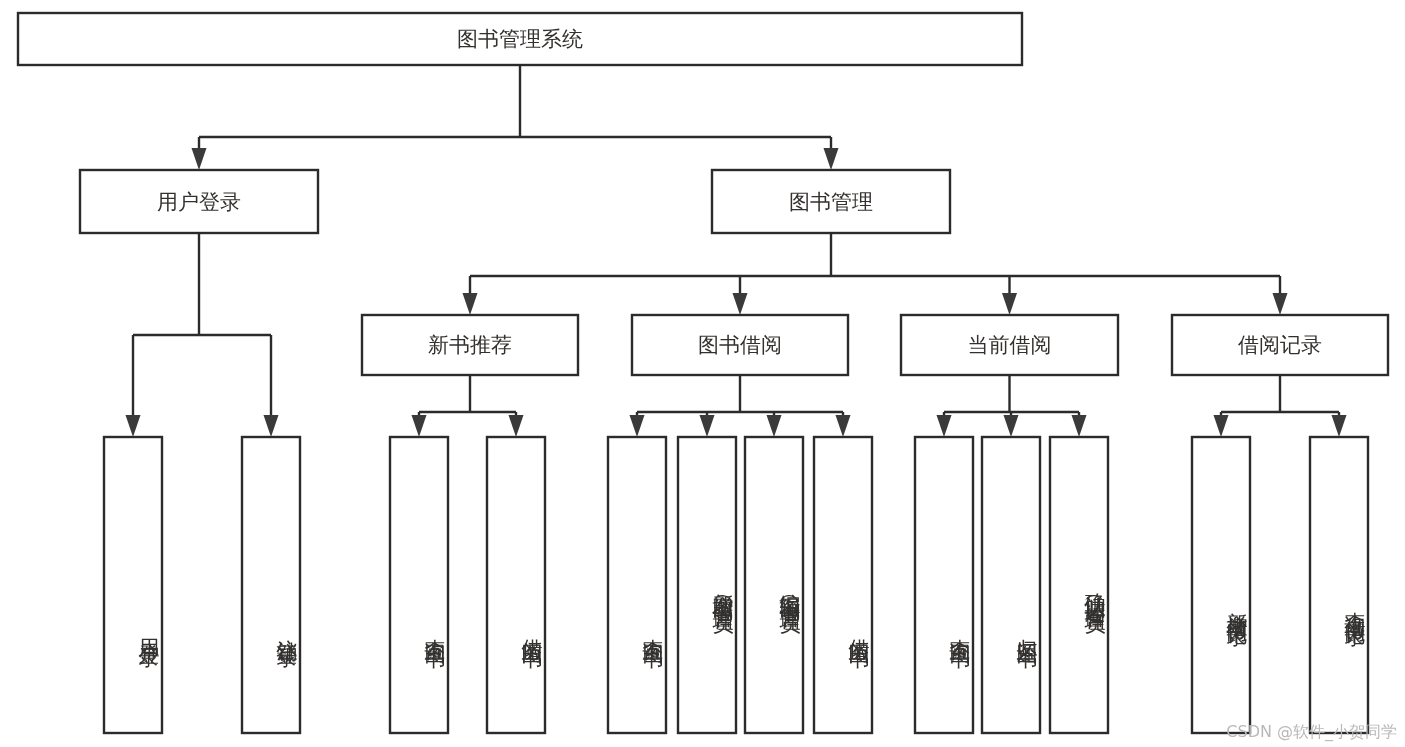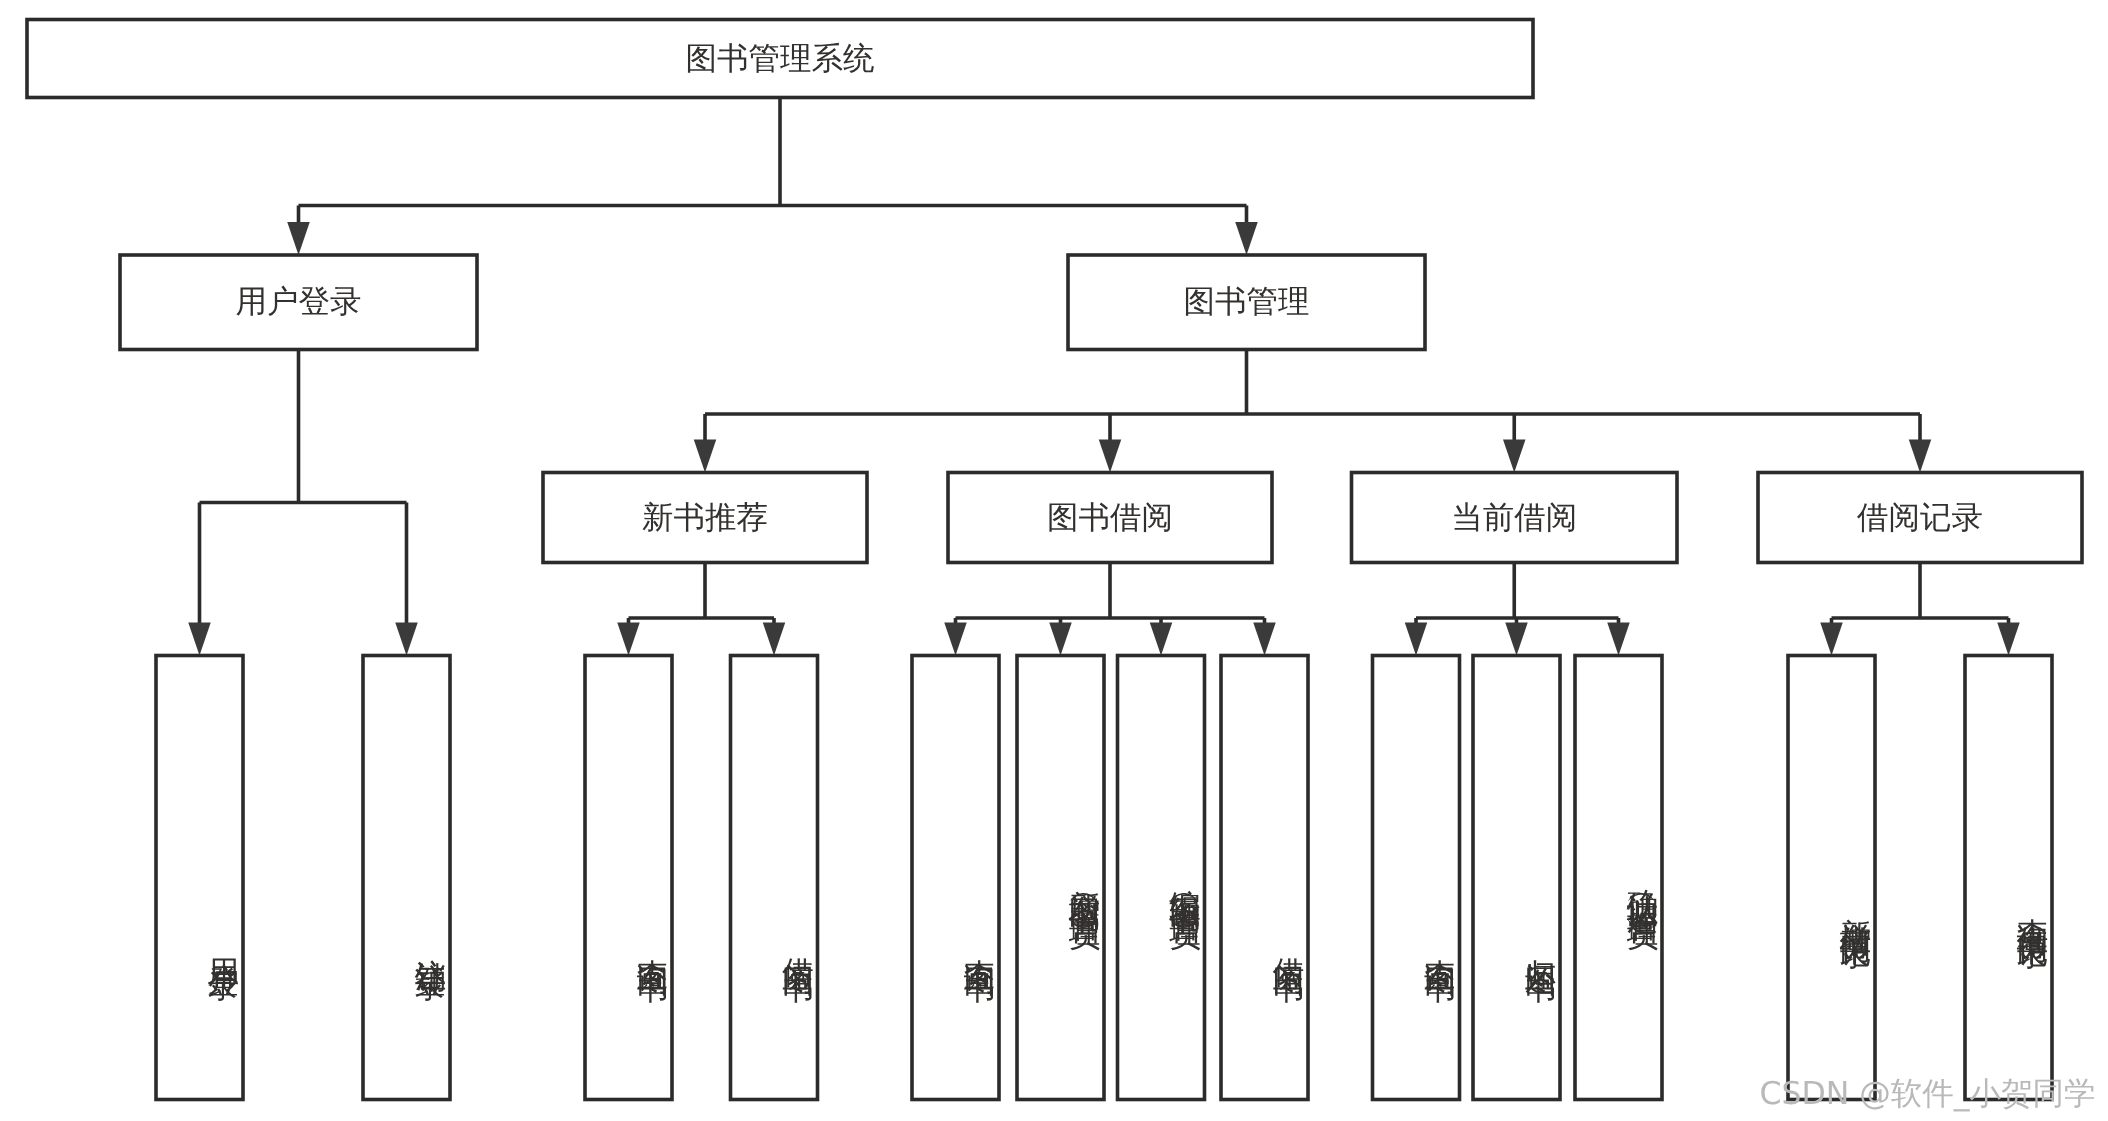--- a/index.html
+++ b/index.html
@@ -65,21 +65,21 @@
     color: #33312f;
     letter-spacing: 3px;
     white-space: nowrap;
     pointer-events: none;
   }
   .watermark {
     position: absolute;
     right: 8px;
     bottom: 4px;
     font-family: "DejaVu Sans", "Liberation Sans", sans-serif;
-    font-size: 21px;
+    font-size: 16px;
     color: #b9b9b9;
     white-space: nowrap;
   }
 </style>
 </head>
 <body>
 
 <div id="diagram-root">
 
   <svg id="flow" viewBox="0 0 1405 747">

